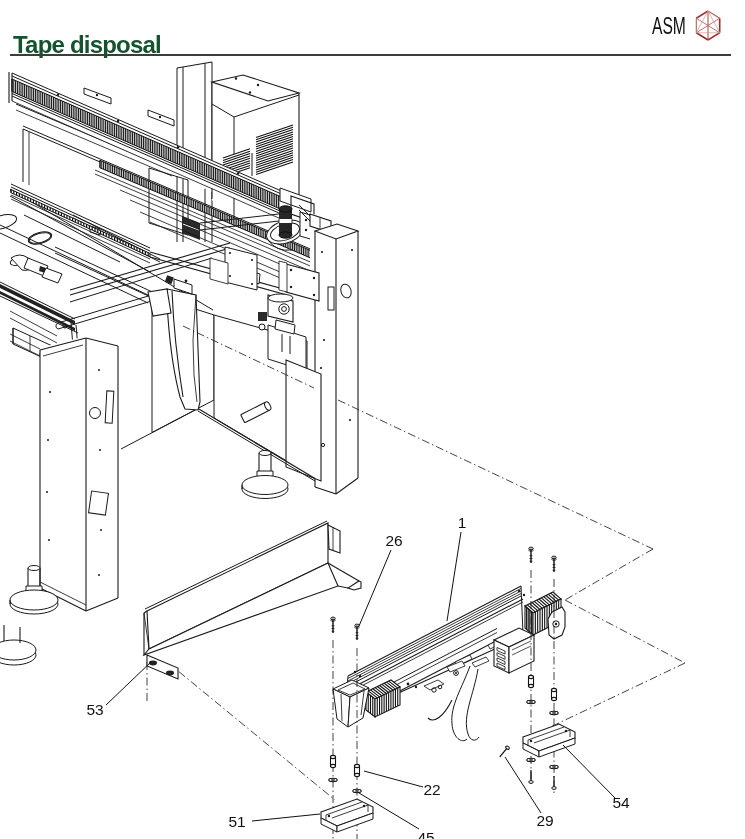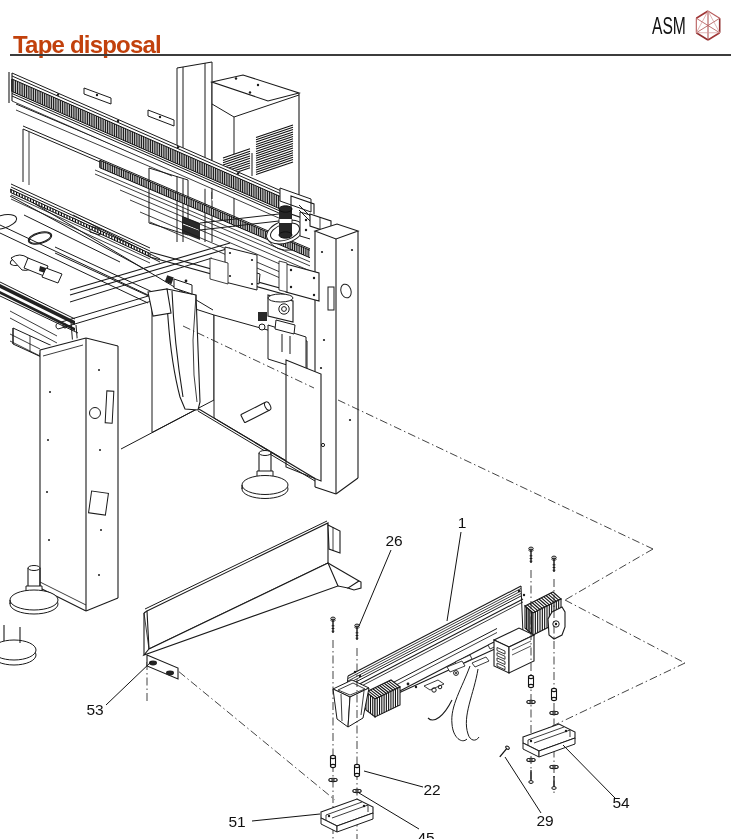--- a/index.html
+++ b/index.html
@@ -1,20 +1,20 @@
 <!DOCTYPE html>
 <html><head><meta charset="utf-8">
 <style>
 html,body{margin:0;padding:0;background:#ffffff;}
 #page{position:relative;width:745px;height:839px;background:#ffffff;overflow:hidden;}
 </style></head>
 <body>
 <div id="page">
 
-<div style="position:absolute;left:13px;top:31px;font-family:'Liberation Sans',sans-serif;font-weight:bold;font-size:24px;color:#c2410c;letter-spacing:-0.8px;">Tape disposal</div>
+<div style="position:absolute;left:13px;top:31px;font-family:'Liberation Sans',sans-serif;font-weight:bold;font-size:24px;color:#14532d;letter-spacing:-0.8px;">Tape disposal</div>
 <div style="position:absolute;left:10px;top:54px;width:721px;height:2px;background:#3c3c3c;"></div>
 <div style="position:absolute;left:652px;top:13px;font-family:'Liberation Sans',sans-serif;font-weight:normal;font-size:23px;color:#111;transform:scaleX(0.68);transform-origin:0 0;">ASM</div>
 
 <svg width="745" height="839" viewBox="0 0 745 839" style="position:absolute;left:0;top:0">
       <line x1="708.0" y1="11.0" x2="696.30865704891" y2="18.25" stroke="#a03636" stroke-width="1.6" stroke-linecap="butt"></line>
       <line x1="696.30865704891" y1="18.25" x2="696.30865704891" y2="32.75" stroke="#b85c5c" stroke-width="1.1" stroke-linecap="butt"></line>
       <line x1="696.30865704891" y1="32.75" x2="708.0" y2="40.0" stroke="#8f2e2e" stroke-width="1.6" stroke-linecap="butt"></line>
       <line x1="708.0" y1="40.0" x2="719.69134295109" y2="32.75000000000001" stroke="#a03636" stroke-width="1.5" stroke-linecap="butt"></line>
       <line x1="719.69134295109" y1="32.75000000000001" x2="719.69134295109" y2="18.25" stroke="#8f2e2e" stroke-width="1.6" stroke-linecap="butt"></line>
       <line x1="719.69134295109" y1="18.25" x2="708.0" y2="11.0" stroke="#b85c5c" stroke-width="1.1" stroke-linecap="butt"></line>

